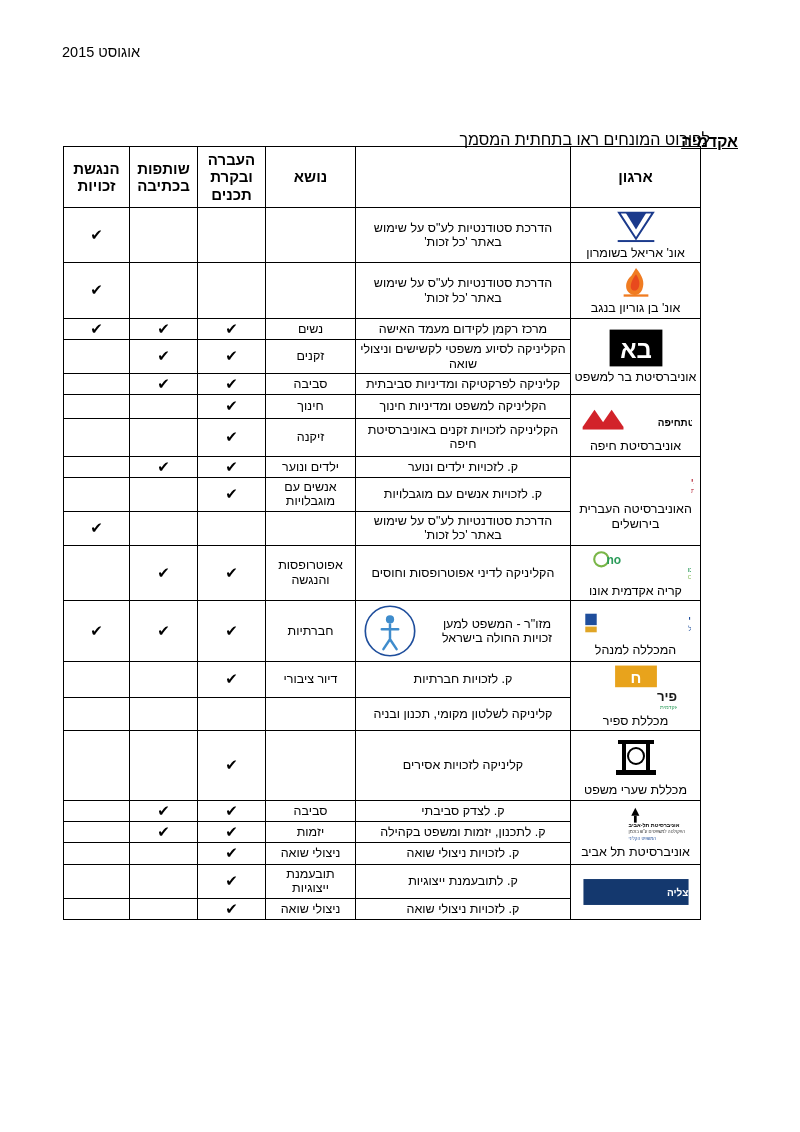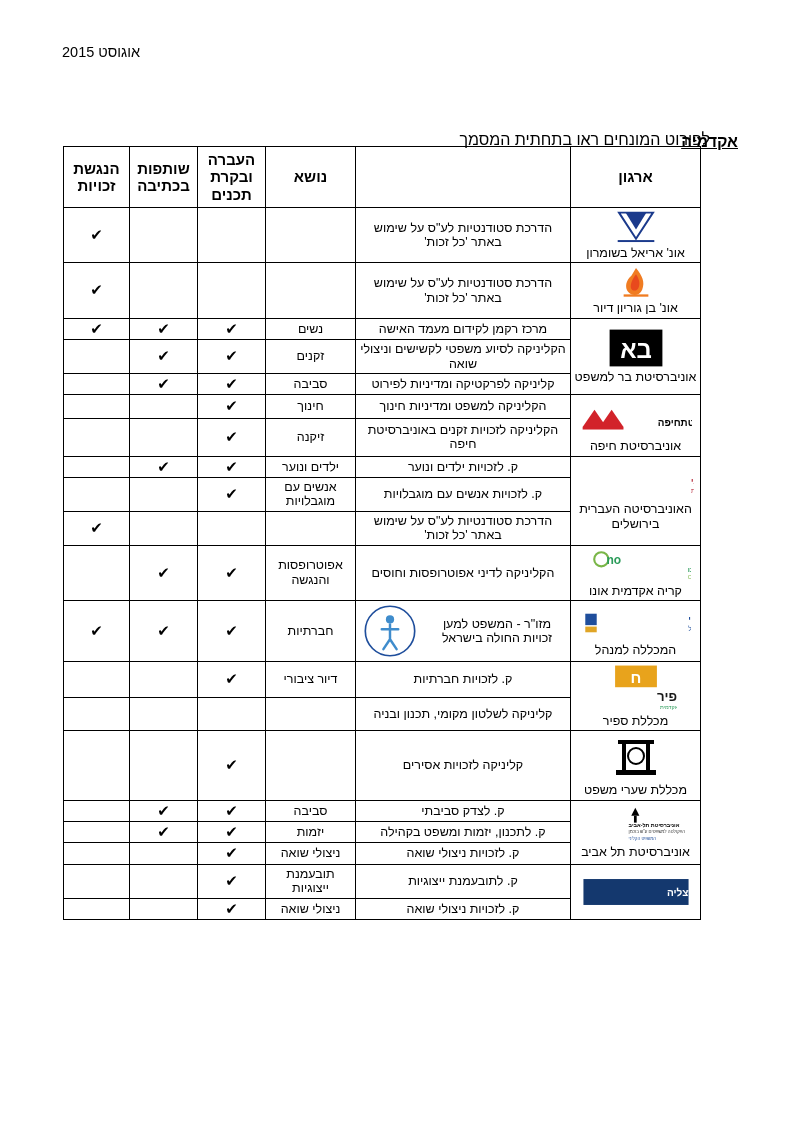--- a/index.html
+++ b/index.html
@@ -184,21 +184,21 @@
         <tr>
           <td class="org-cell" rowspan="1">
             <div class="org-wrap">
               <div>
                 <svg class="logo logo-bgu" viewBox="0 0 44 44" xmlns="http://www.w3.org/2000/svg">
                   <path d="M22,4 C30,14 34,22 30,32 C27,40 17,41 12,35 C7,29 9,20 16,14 Z" fill="#f07c22"></path>
                   <path d="M22,12 C26,18 28,24 25,30 C23,34 18,34 16,31 C14,27 16,20 22,12 Z" fill="#e8491d"></path>
                   <rect x="6" y="38" width="32" height="3" fill="#f07c22"></rect>
                 </svg>
               </div>
-              <div class="org-name">אונ' בן גוריון דיור</div>
+              <div class="org-name">אונ' בן גוריון בנגב</div>
             </div>
           </td>
           <td>
             <span class="cell-text">הדרכת סטודנטיות לע"ס על שימוש באתר 'כל זכות'</span>
           </td>
           <td></td>
           <td></td>
           <td></td>
           <td><span class="check">✔</span></td>
         </tr>
@@ -226,21 +226,21 @@
           <td>
             <span class="cell-text">הקליניקה לסיוע משפטי לקשישים וניצולי שואה</span>
           </td>
           <td>זקנים</td>
           <td><span class="check">✔</span></td>
           <td><span class="check">✔</span></td>
           <td></td>
         </tr>
         <tr>
           <td>
-            <span class="cell-text">קליניקה לפרקטיקה ומדיניות לפירוט</span>
+            <span class="cell-text">קליניקה לפרקטיקה ומדיניות סביבתית</span>
           </td>
           <td>סביבה</td>
           <td><span class="check">✔</span></td>
           <td><span class="check">✔</span></td>
           <td></td>
         </tr>
         <tr>
           <td class="org-cell" rowspan="2">
             <div class="org-wrap">
               <div>

